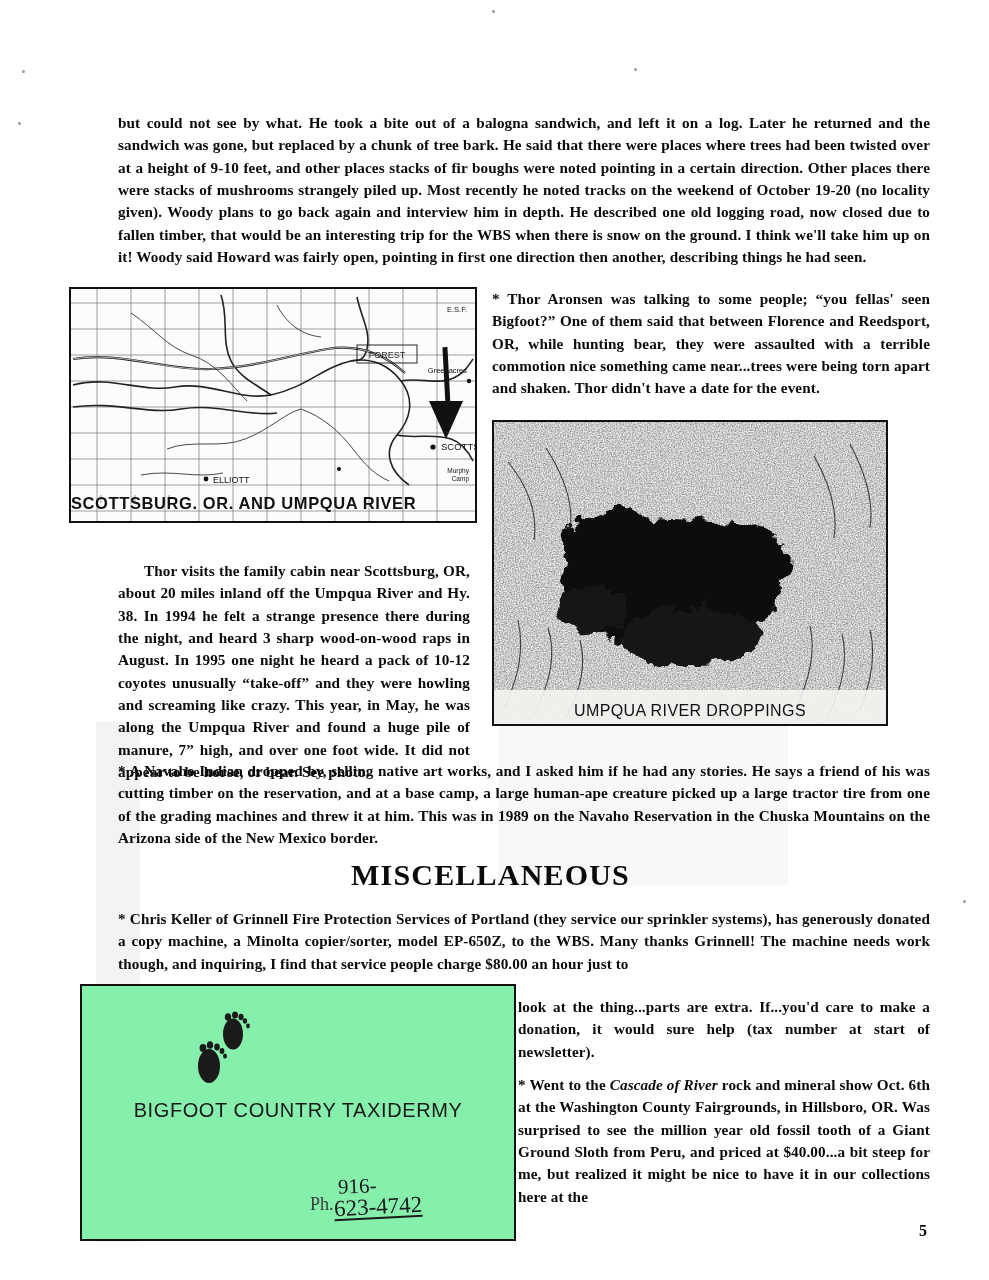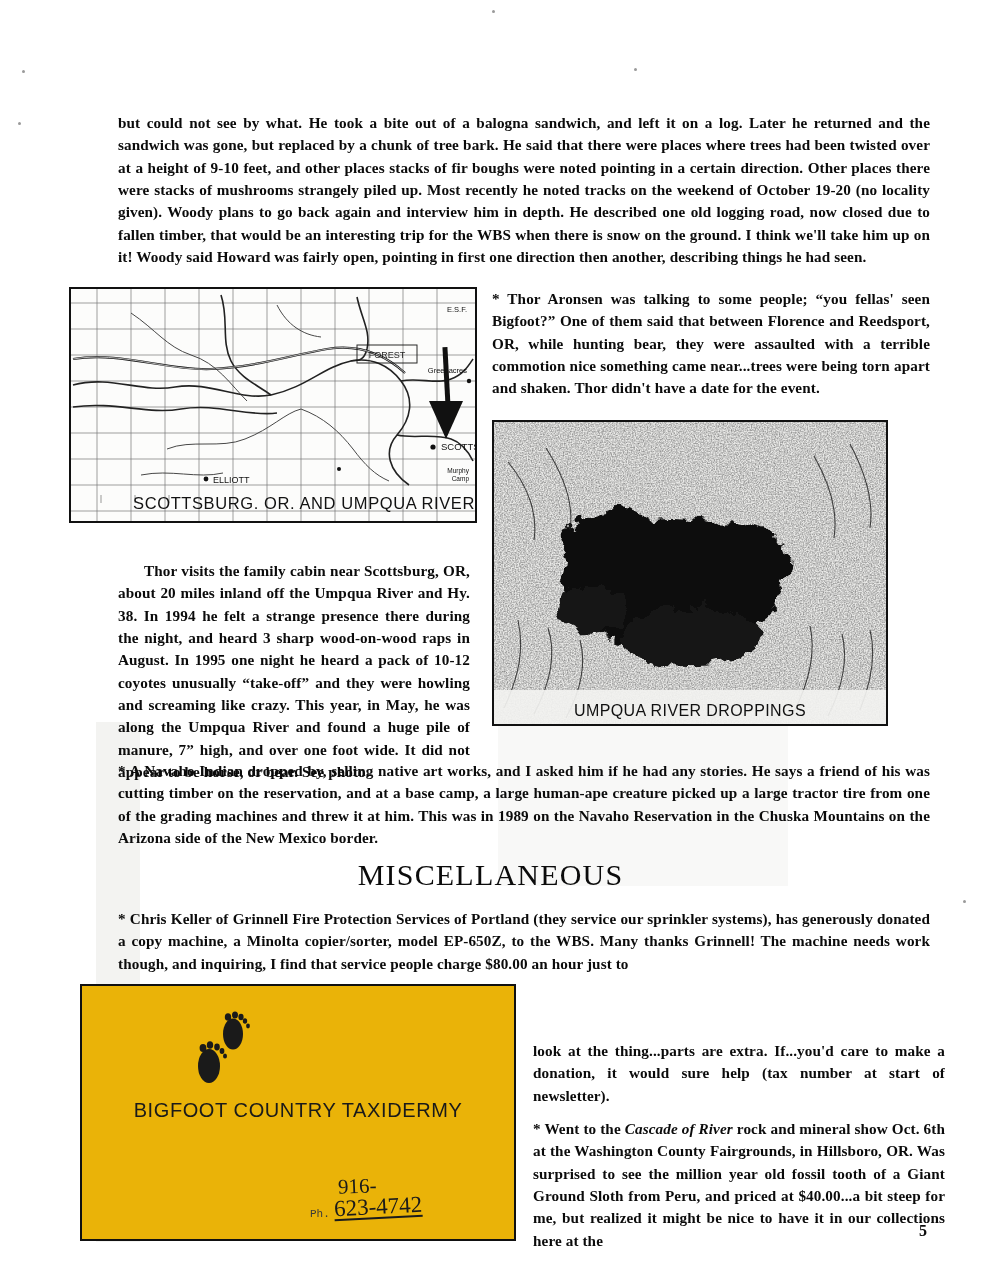--- a/index.html
+++ b/index.html
@@ -70,24 +70,24 @@
   }
   #map-figure .map-canvas {
     position: absolute;
     inset: 0;
   }
   #map-figure .map-caption {
     position: absolute;
     left: 0;
     right: 0;
     bottom: 8px;
-    text-align: right;
+    text-align: left;
     font-family: "Liberation Sans", sans-serif;
     font-size: 16.5px;
-    font-weight: normal;
+    font-weight: bold;
     letter-spacing: 0.6px;
     color: #121212;
     background: transparent;
   }
 
   
   #aronsen-para {
     left: 492px;
     top: 288px;
     width: 438px;
@@ -130,40 +130,40 @@
     width: 812px;
   }
 
   
   #misc-heading {
     position: absolute;
     left: 0; right: 8px;
     top: 858px;
     text-align: center;
     font-size: 30px;
-    font-weight: normal;
+    font-weight: bold;
     letter-spacing: 1.2px;
   }
 
   
   #keller-para {
     left: 118px;
     top: 908px;
     width: 812px;
   }
 
   
   #ad-box {
     position: absolute;
     left: 80px;
     top: 984px;
     width: 432px;
     height: 253px;
     border: 2px solid #111;
-    background: #eab308;
+    background: #86efac;
     overflow: hidden;
   }
   #ad-box .ad-title {
     position: absolute;
     left: 0; right: 0;
     top: 113px;
     text-align: center;
     font-family: "Liberation Sans", sans-serif;
     font-size: 20px;
     font-weight: normal;
@@ -187,23 +187,23 @@
     top: 186px;
     font-family: "Liberation Sans", sans-serif;
     font-size: 12.5px;
     line-height: 1.45;
     color: #3a3a3a;
     letter-spacing: 0.3px;
   }
   #ad-box .ad-ph-label {
     position: absolute;
     left: 228px;
-    top: 222px;
-    font-family: Liberation Mono, monospace;
-    font-size: 11px;
+    top: 208px;
+    font-family: Liberation Serif, serif;
+    font-size: 18px;
     color: #3a3a3a;
   }
   #ad-box .ad-ph-written-1 {
     position: absolute;
     left: 256px;
     top: 188px;
     font-family: "Liberation Serif", serif;
     font-size: 21px;
     color: #1b1b1b;
     transform: rotate(-2deg);
@@ -222,24 +222,23 @@
   .footprints {
     position: absolute;
     left: 105px;
     top: 18px;
     width: 70px;
     height: 92px;
   }
 
   
   #right-bottom {
-    left: 533px;
+    left: 518px;
     top: 996px;
     width: 412px;
-    margin-top: 44px;
   }
 
   .page-num {
     position: absolute;
     right: 62px;
     top: 1222px;
     font-size: 16px;
     font-weight: bold;
   }
 

